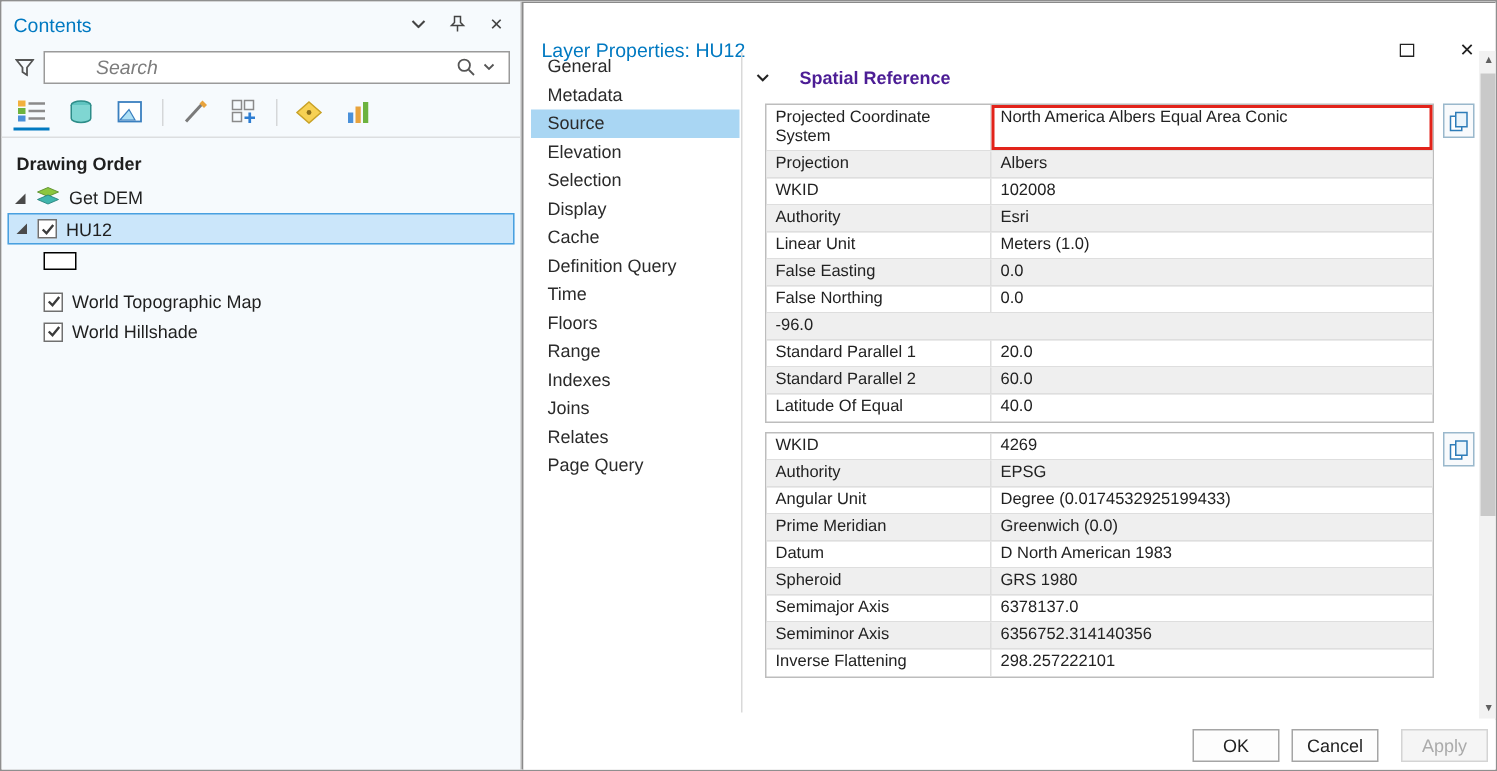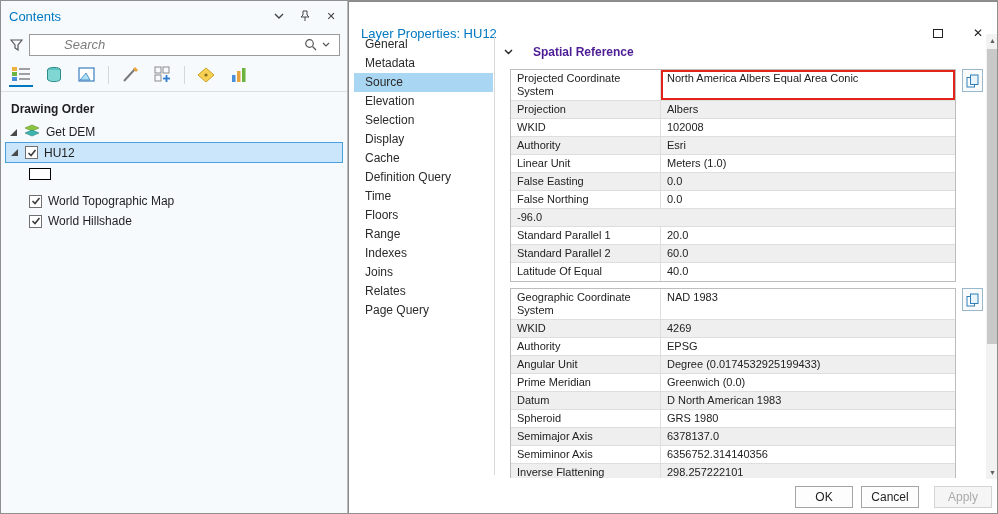--- a/index.html
+++ b/index.html
@@ -306,24 +306,20 @@
           <svg width="13" height="14">
               <rect x="1" y="3.5" width="7.5" height="9.5" fill="#fff" stroke="#2e7cb8"></rect>
               <rect x="4.5" y="1" width="7.5" height="9.5" fill="#eaf4fb" stroke="#2e7cb8"></rect>
             </svg>
         </span>
       </div>
 
       <div class="tbl-wrap">
         <div class="prop-table">
           <div class="prow">
-              <div class="pl">Geographic Coordinate System</div>
-              <div class="pv">NAD 1983</div>
-            </div>
-          <div class="prow">
               <div class="pl">WKID</div>
               <div class="pv">4269</div>
             </div>
           <div class="prow">
               <div class="pl">Authority</div>
               <div class="pv">EPSG</div>
             </div>
           <div class="prow">
               <div class="pl">Angular Unit</div>
               <div class="pv">Degree (0.0174532925199433)</div>

